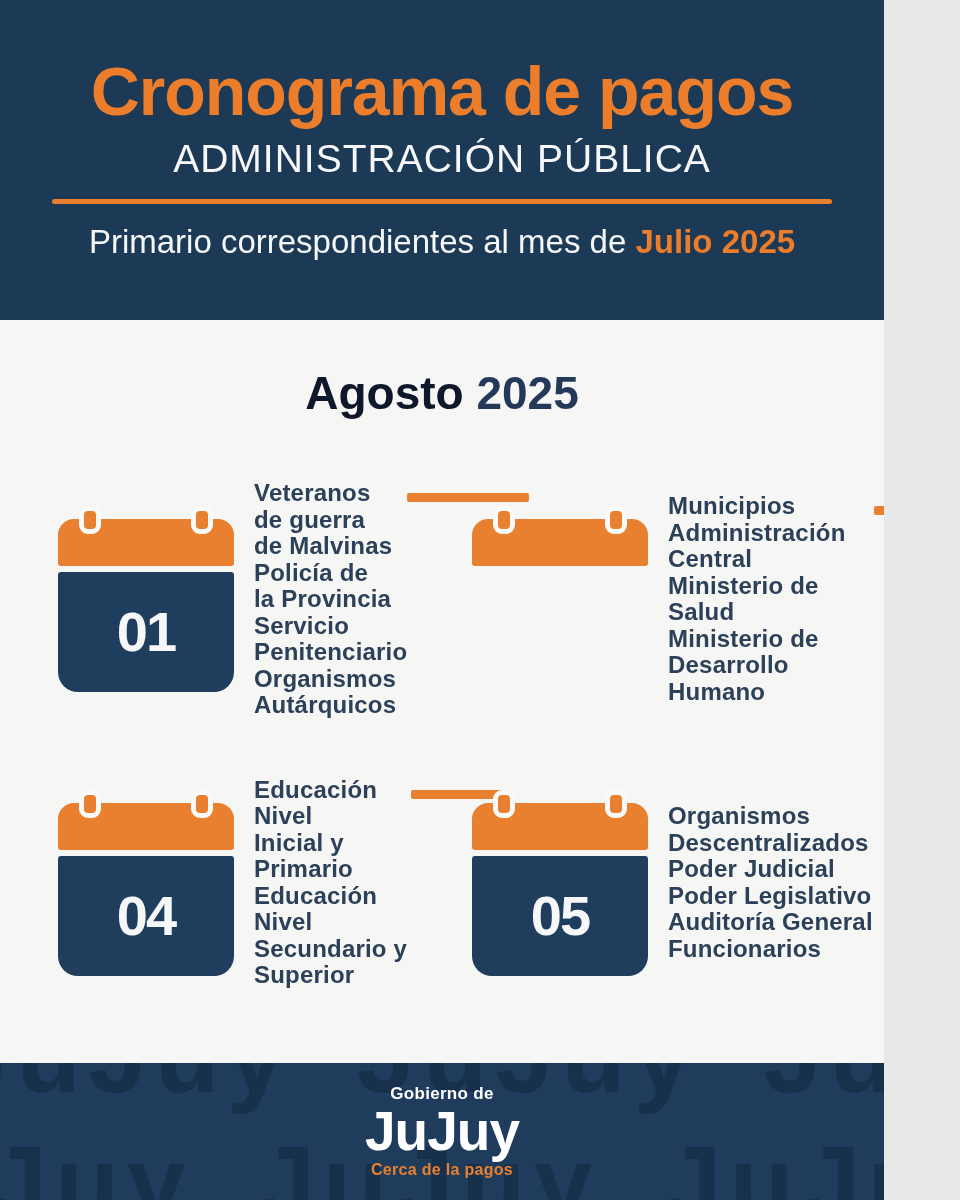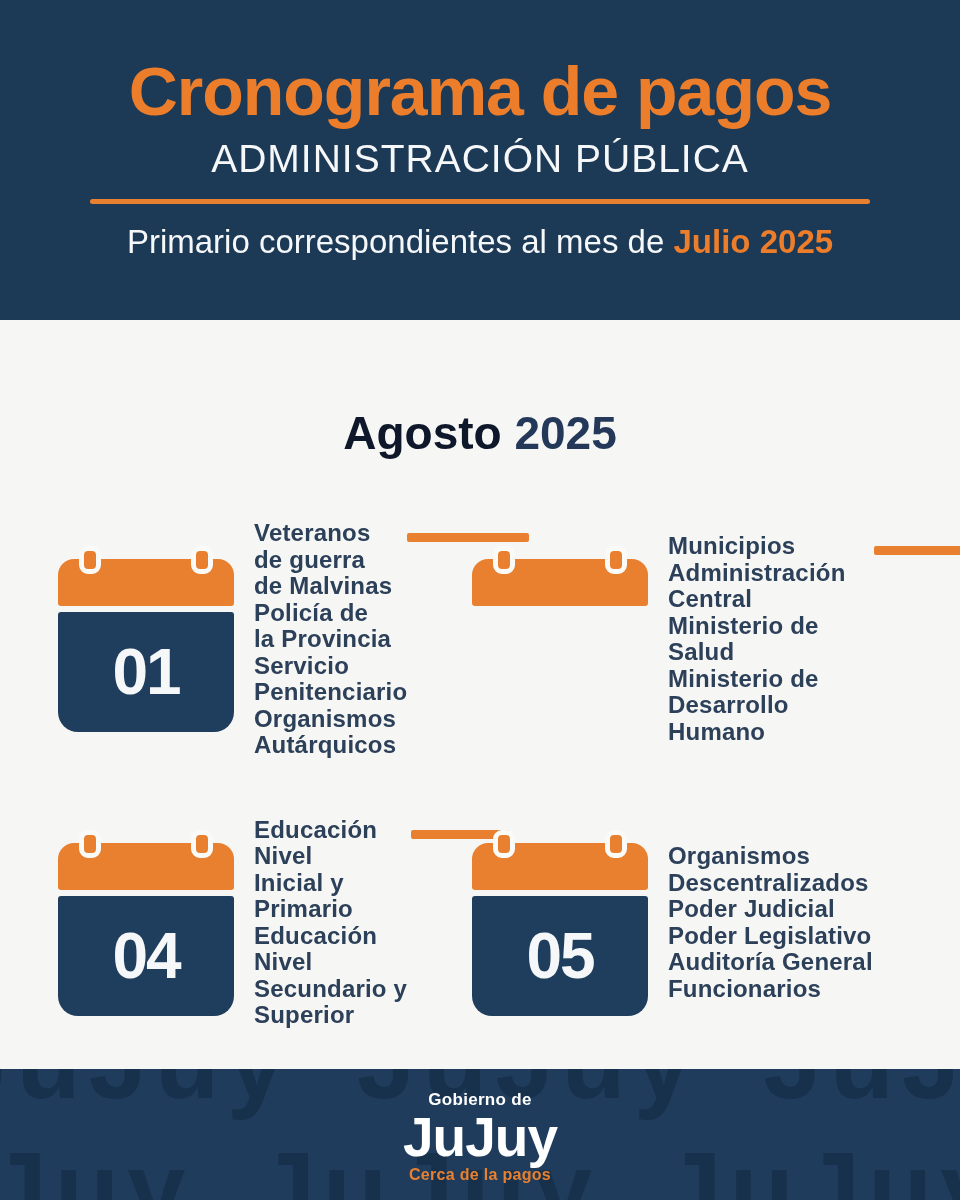--- a/index.html
+++ b/index.html
@@ -1,19 +1,19 @@
 <!DOCTYPE html>
 <html><head>
 <meta charset="utf-8">
 <style>
   * { margin:0; padding:0; box-sizing:border-box; }
   html,body { width:960px; }
   body { font-family:"Liberation Sans", sans-serif; background:#e8e8e8; }
 
-  .page { width:960px; height:1200px; display:flex; flex-direction:column; overflow:hidden; background:#F6F6F4;gap:40px; }
+  .page { width:884px; height:1200px; display:flex; flex-direction:column; overflow:hidden; background:#F6F6F4; }
 
   
   .hero {
     height:320px; flex:none;
     background:#1C3956;
     display:flex; flex-direction:column; align-items:center;
     text-align:center;
   }
   .hero-title {
     margin-top:56px;
@@ -65,21 +65,21 @@
     display:flex; align-items:center; justify-content:center;
   }
   .tab {
     position:absolute; top:0; width:22px; height:28px;
     background:#E8802F; border:5px solid #FAFAF8; border-radius:9px;
     z-index:1;
   }
   .tab-l { left:21px; }
   .tab-r { right:21px; }
   .day {
-    font-size:64px; font-weight:800; letter-spacing:-2px;
+    font-size:56px; font-weight:800; letter-spacing:-2px;
     color:#F6F7F9; line-height:1;
   }
 
   
   .info { display:flex; flex-direction:row; }
   .lines {
     white-space:pre-line;
     font-size:24px; line-height:26.5px; font-weight:600;
     letter-spacing:0.2px; color:#2C4059;
   }

